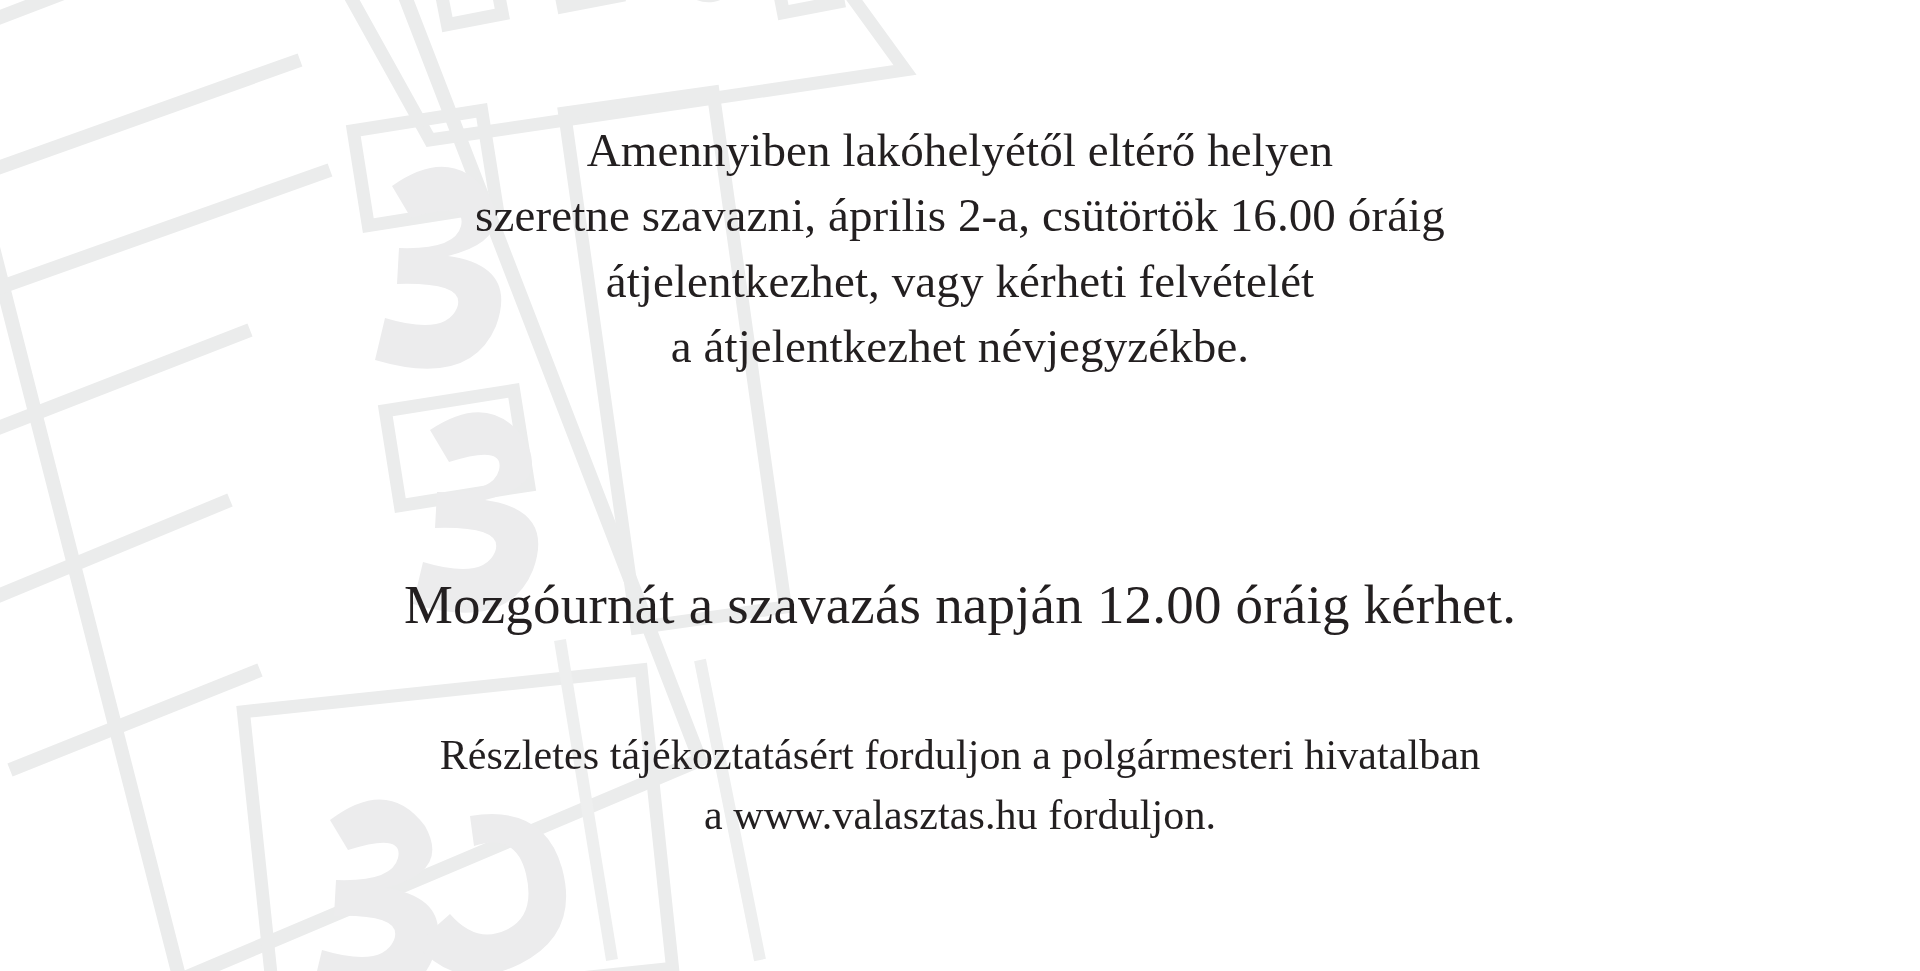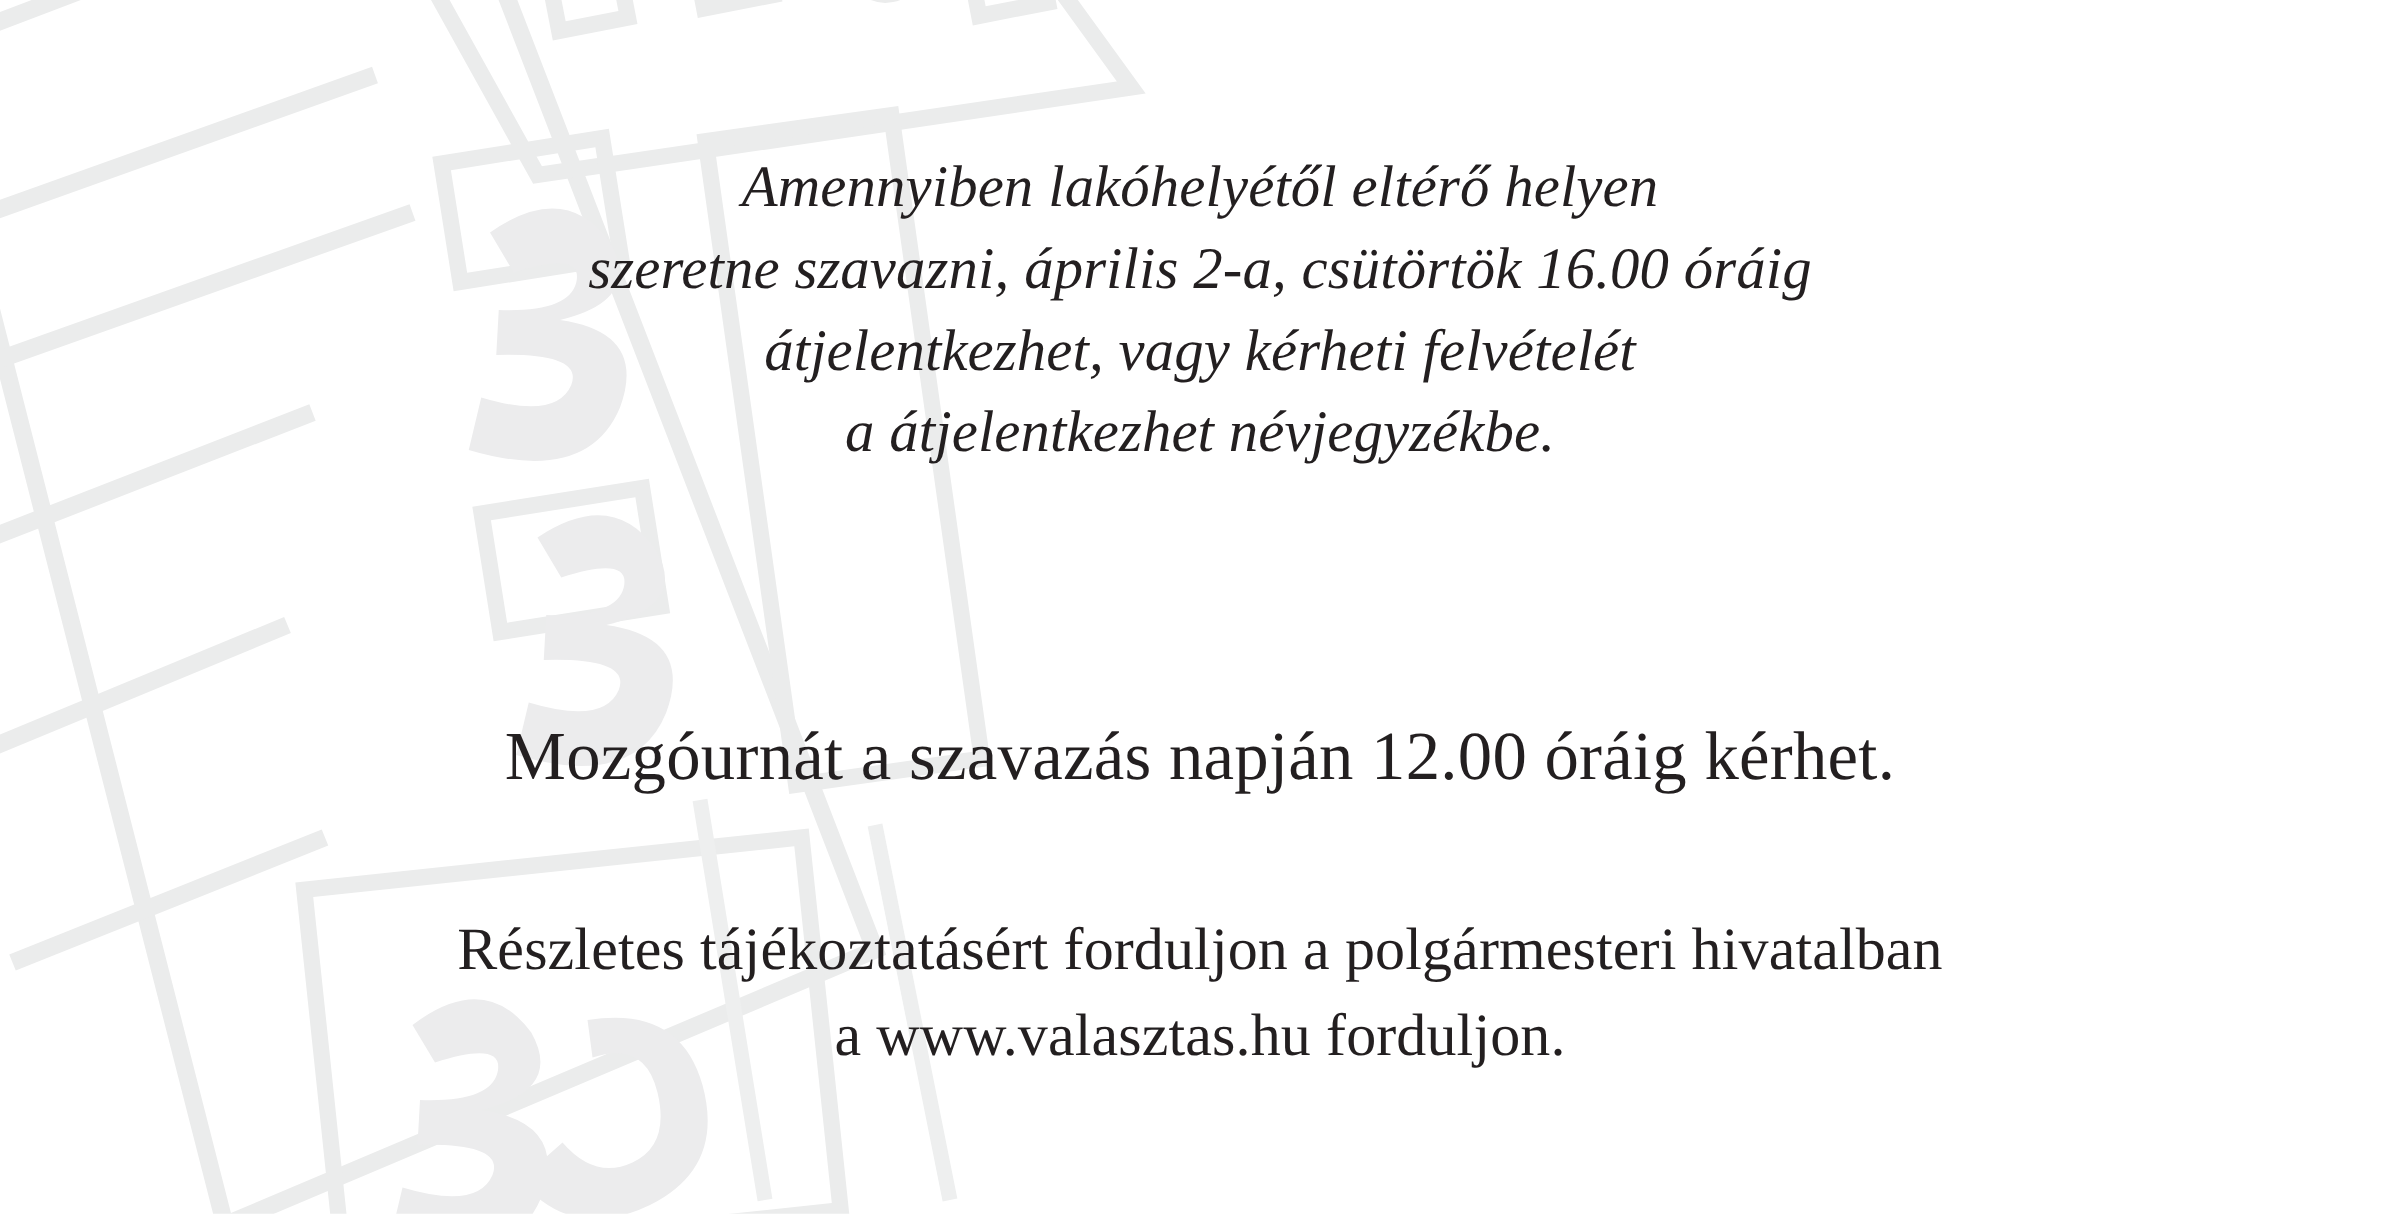--- a/index.html
+++ b/index.html
@@ -44,33 +44,32 @@
     left: 0;
     width: 100%;
     text-align: center;
   }
 
   .para-top {
     top: 118px;
     font-size: 47px;
     line-height: 1.39;
     letter-spacing: 0.1px;
-    font-style: italic;
   }
 
   .headline {
     top: 572px;
     font-size: 55px;
     line-height: 1.2;
     letter-spacing: 0.2px;
   }
 
   .para-bottom {
     top: 725px;
-    font-size: 48px;
+    font-size: 42px;
     line-height: 1.44;
     letter-spacing: 0.1px;
   }
 
   .line {
     display: block;
     white-space: pre;
   }
 </style>
 </head>

